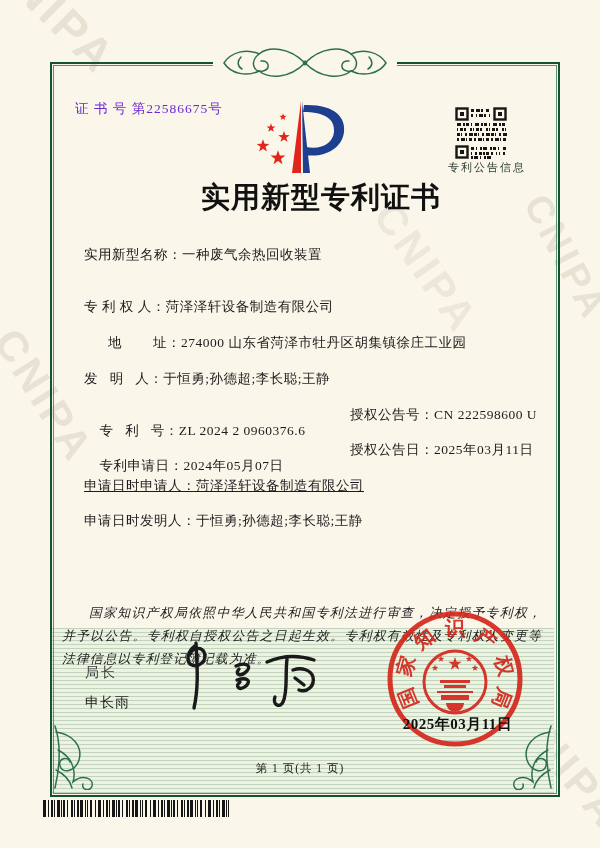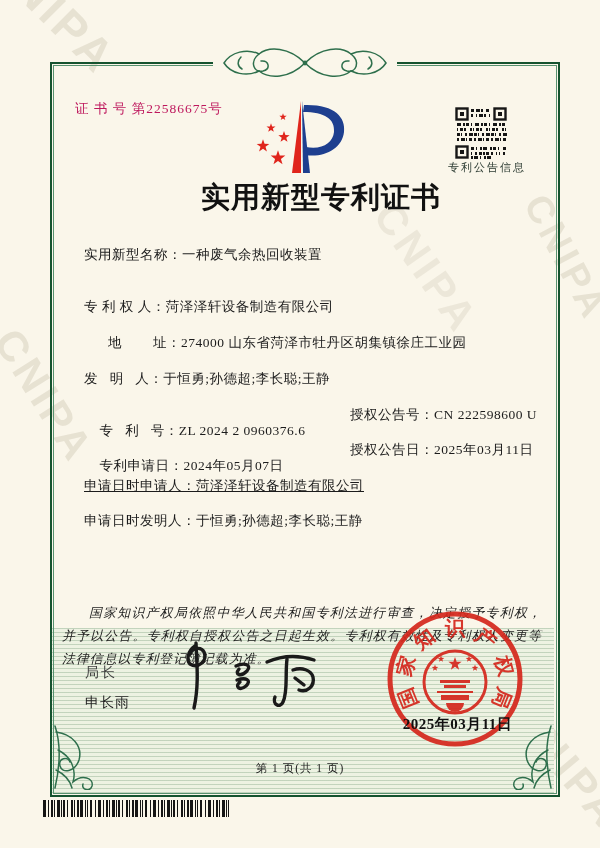--- a/index.html
+++ b/index.html
@@ -22,21 +22,21 @@
   .frame:before{content:"";position:absolute;inset:1px;border:1px solid #57926f;}
   .stripes{position:absolute;left:52px;top:628px;width:502px;height:165px;z-index:2;
            background-color:#edf2e2;
            background-image:repeating-linear-gradient(180deg,rgba(96,140,102,0.30) 0 1px,rgba(96,140,102,0) 1px 4px);}
   .ornament-top{position:absolute;left:213px;top:44px;z-index:3;background:#faf6ea;padding:0 6px;}
   .corner{position:absolute;z-index:3;}
   .corner-bl{left:52px;top:724px;}
   .corner-br{left:498px;top:724px;transform:scale(-1,1);}
 
   
-  .cert-no{position:absolute;left:75px;top:100px;font-size:13.5px;color:#be185d;
+  .cert-no{position:absolute;left:75px;top:100px;font-size:13.5px;color:#6d28d9;
            letter-spacing:1px;white-space:pre;z-index:4;}
   .logo{position:absolute;left:240px;top:97px;z-index:4;}
   .qr{position:absolute;left:455px;top:107px;z-index:4;}
   .qr-label{position:absolute;left:432px;top:160px;width:110px;text-align:center;
             font-size:11px;color:#2b3a31;letter-spacing:2px;z-index:4;}
   .title{position:absolute;left:0;top:178px;width:600px;text-align:center;
          font-size:29px;font-weight:bold;color:#111;letter-spacing:1px;z-index:4;margin-left:21px;}
 
   
   .row{position:absolute;left:84px;width:460px;font-size:13.5px;color:#1c1c1c;

